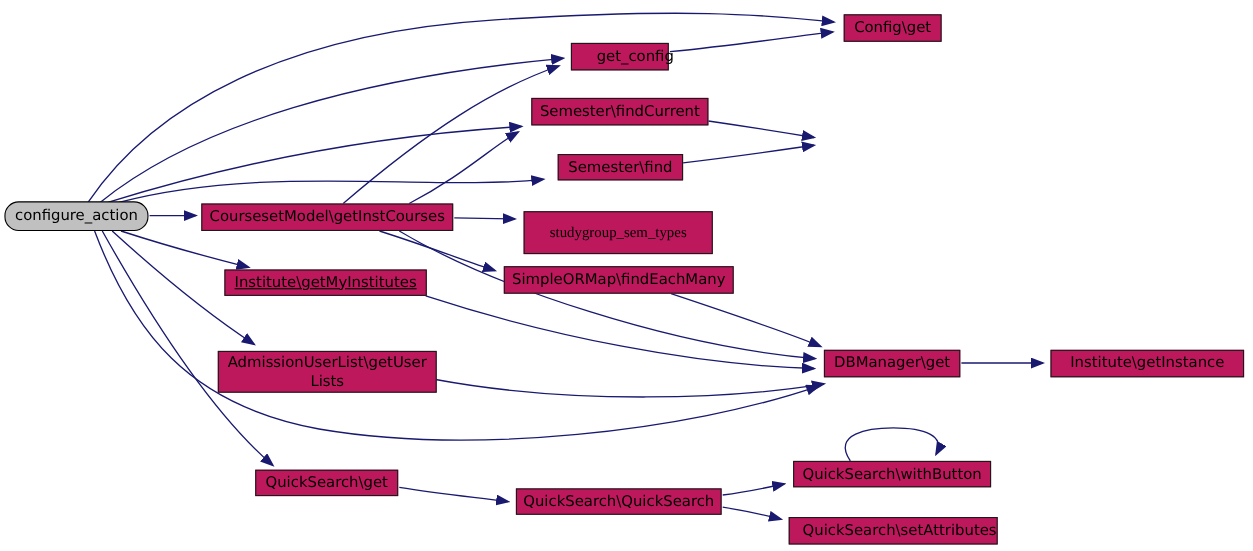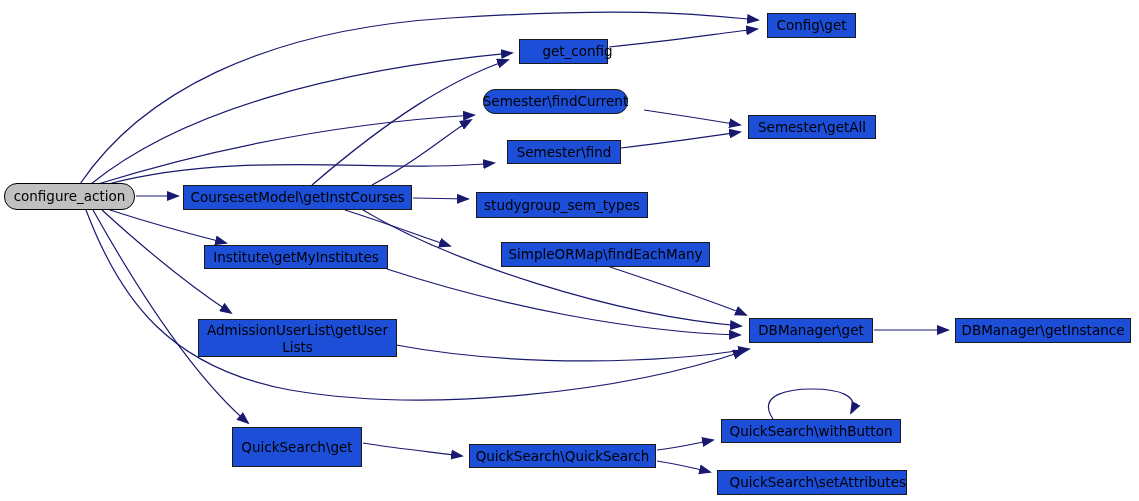--- a/index.html
+++ b/index.html
@@ -8,21 +8,21 @@
     width:1139px;height:501px;
     background:#ffffff;
     font-family:"DejaVu Sans","Liberation Sans",sans-serif;
     overflow:hidden;
   }
   #edges{position:absolute;left:0;top:0;width:1139px;height:501px;}
   .edge{fill:none;stroke:#191970;stroke-width:1.2px;}
   .node{
     position:absolute;
     box-sizing:border-box;
-    background:#1d4ed8;
+    background:#be185d;
     border:1px solid #1a1a1a;
     display:flex;align-items:center;justify-content:center;
     font-size:13.5px;color:#000000;
     white-space:nowrap;
     line-height:1.25;
     text-align:center;
   }
   .node.entry{
     background:#c0c0c0;
     border:1.6px solid #000000;
@@ -80,59 +80,56 @@
   </div>
 
   <div class="node" style="left:519px;top:39px;width:89px;height:25px;padding-left:28px;">
     <span>get_config</span>
   </div>
 
   <div class="node" style="left:767px;top:13px;width:89px;height:25px;">
     <span>Config\get</span>
   </div>
 
-  <div class="node" style="left:483px;top:89px;width:145px;height:25px;border-radius:12px;">
+  <div class="node" style="left:483px;top:89px;width:161px;height:25px;">
     <span>Semester\findCurrent</span>
   </div>
 
   <div class="node" style="left:507px;top:140px;width:114px;height:24px;">
     <span>Semester\find</span>
   </div>
 
-  <div class="node" style="left:748px;top:115px;width:128px;height:24px;">
-    <span>Semester\getAll</span>
-  </div>
 
-  <div class="node" style="left:476px;top:192px;width:172px;height:26px;">
+  <div class="node" style="left:476px;top:192px;width:172px;height:39px;font-family:Liberation Serif, serif;">
     <span>studygroup_sem_types</span>
   </div>
 
-  <div class="node" style="left:458px;top:242px;width:209px;height:25px;margin-left:43px;">
+  <div class="node" style="left:458px;top:242px;width:209px;height:25px;">
     <span>SimpleORMap\findEachMany</span>
   </div>
 
-  <div class="node" style="left:204px;top:245px;width:184px;height:24px;">
+  <div class="node" style="left:204px;top:245px;width:184px;height:24px;text-decoration:underline;">
     <span>Institute\getMyInstitutes</span>
   </div>
 
   <div class="node twoline" style="left:198px;top:319px;width:199px;height:38px;justify-content:flex-end;">
     <span>AdmissionUserList\getUser</span>
     <span>Lists</span>
   </div>
 
-  <div class="node" style="left:232px;top:427px;width:130px;height:40px;align-items:center;">
+  <div class="node" style="left:232px;top:427px;width:130px;height:24px;align-items:center;">
     <span>QuickSearch\get</span>
   </div>
 
   <div class="node" style="left:749px;top:318px;width:124px;height:25px;">
     <span>DBManager\get</span>
   </div>
 
   <div class="node" style="left:955px;top:318px;width:176px;height:25px;">
-    <span>DBManager\getInstance</span>
+    <span>Institute\getInstance</span>
   </div>
 
   <div class="node" style="left:469px;top:444px;width:187px;height:24px;">
     <span>QuickSearch\QuickSearch</span>
   </div>
 
   <div class="node" style="left:721px;top:419px;width:180px;height:24px;">
     <span>QuickSearch\withButton</span>
   </div>
 

